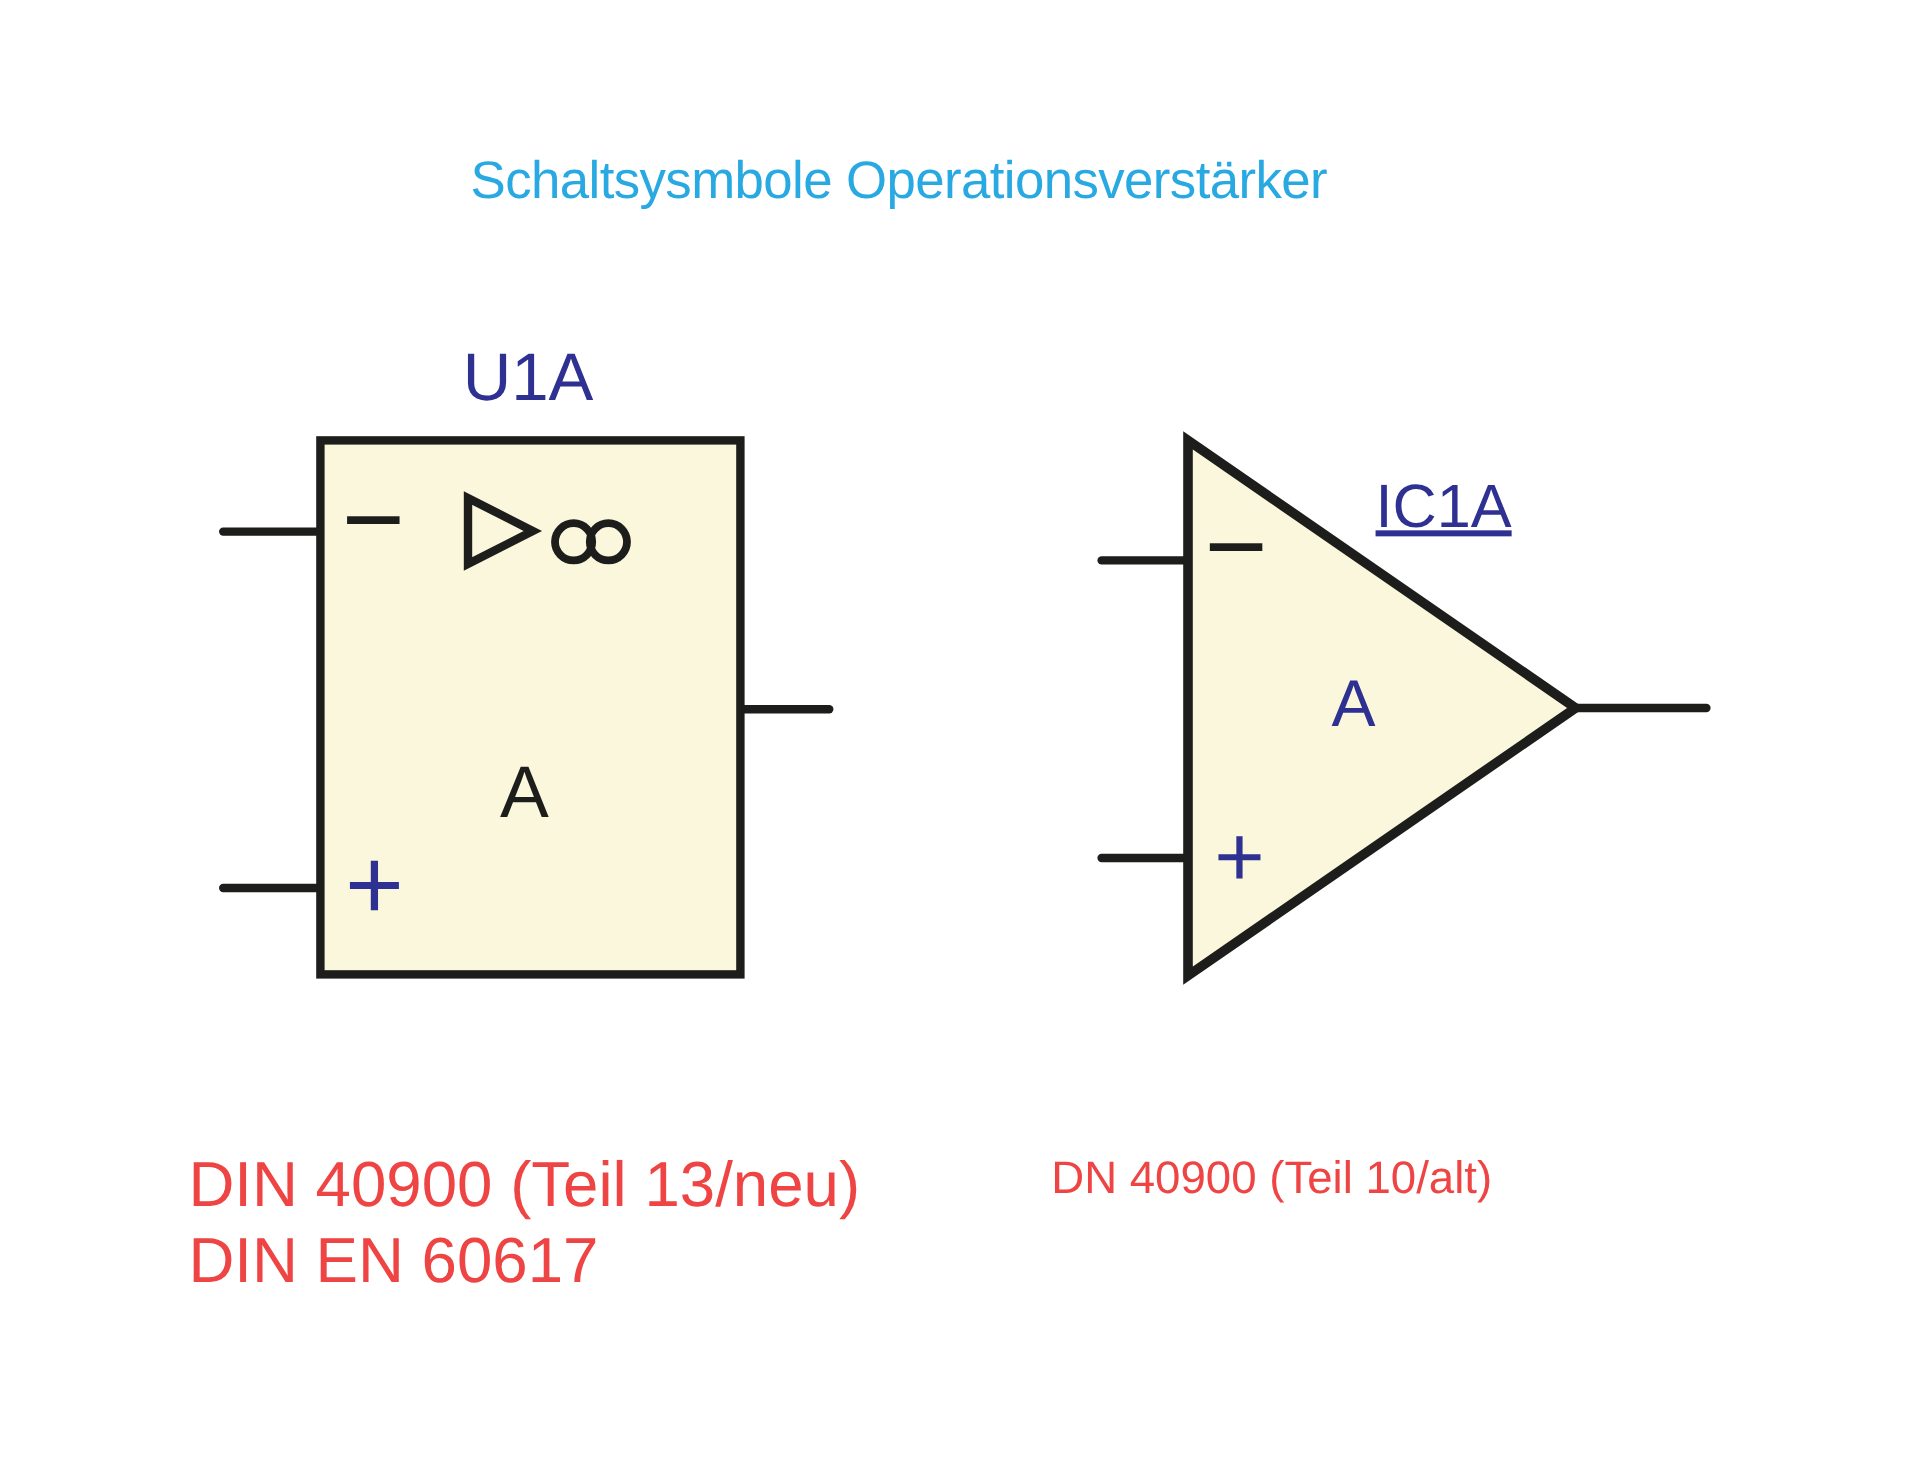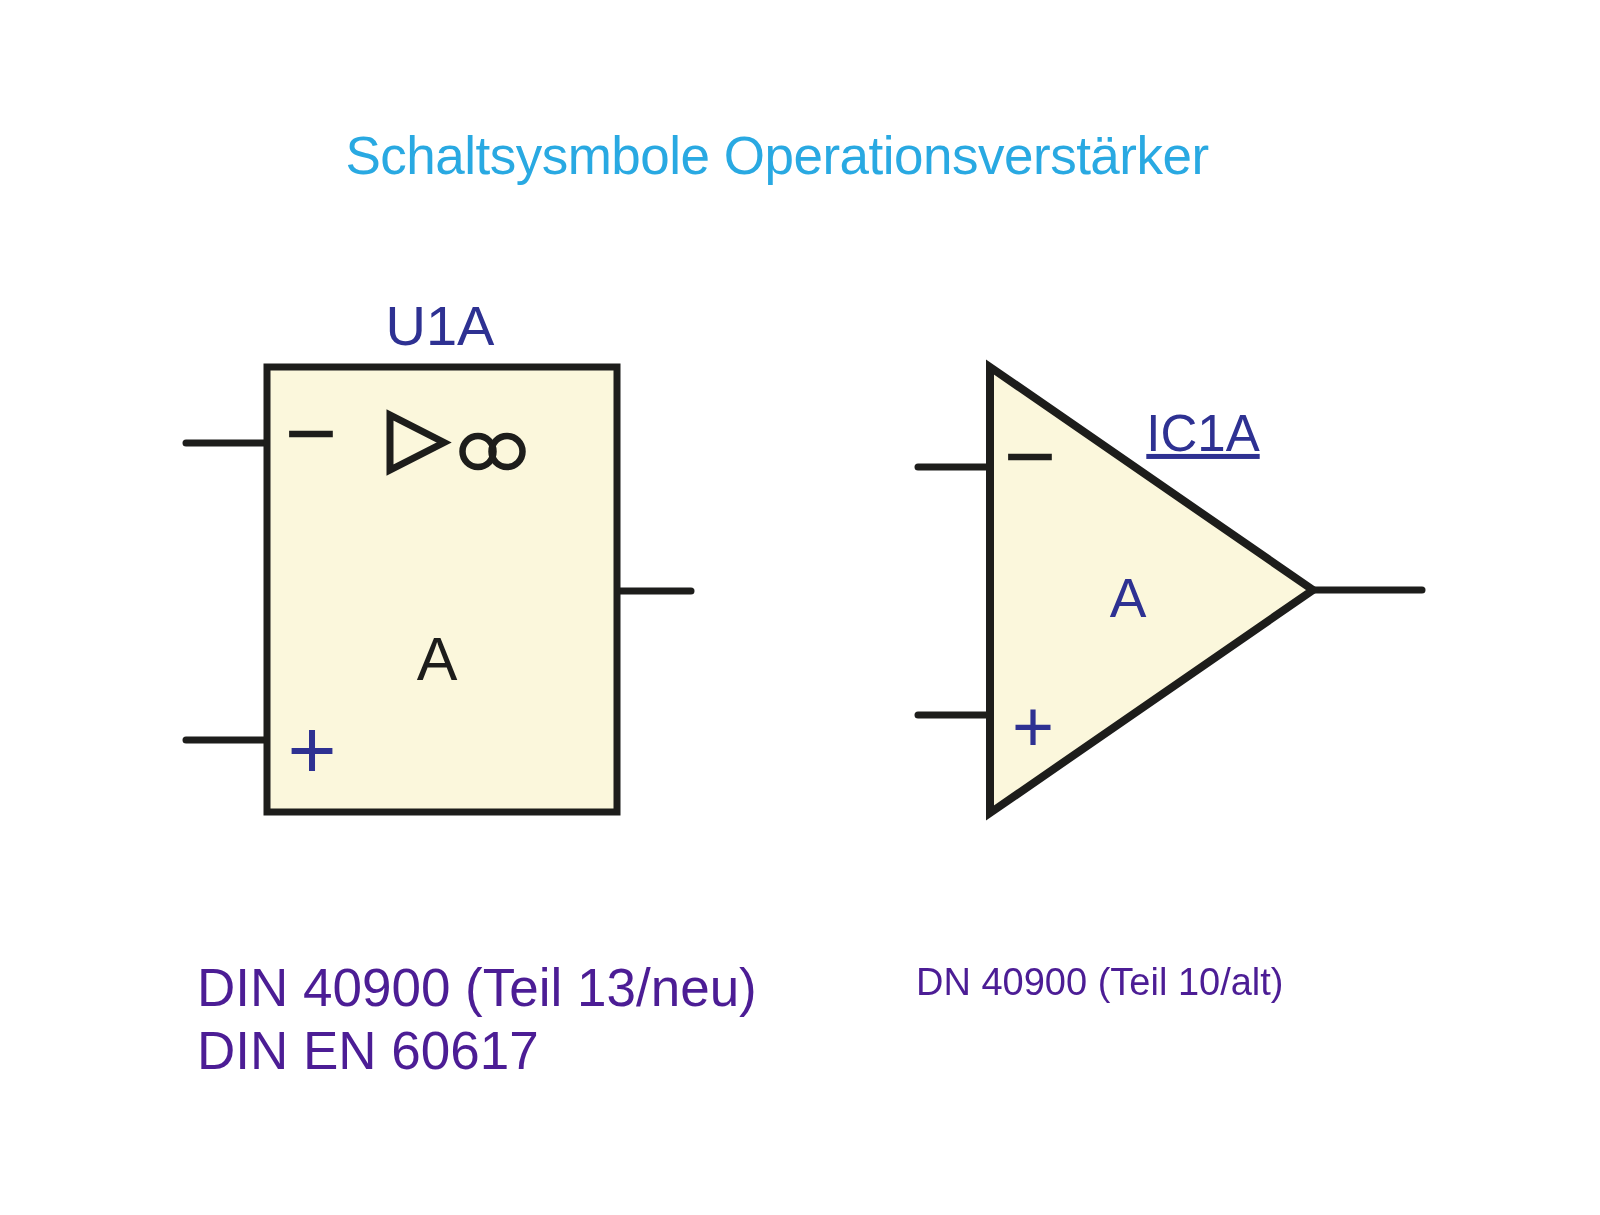--- a/index.html
+++ b/index.html
@@ -16,40 +16,38 @@
   .ink-line   { stroke: #1d1d1b; stroke-width: 7; stroke-linecap: round; fill: none; }
   .sym-body   { fill: #fbf7dc; stroke: #1d1d1b; }
 
   .lbl {
     position: absolute;
     white-space: nowrap;
     line-height: 1;
     transform: translate(-50%, -55%);
     user-select: none;
   }
-  .navy  { color: #2e3192; margin-top: 12px; }
+  .navy  { color: #2e3192; }
   .ink   { color: #1d1d1b; }
   .sign  { transform: translate(-50%, -61%); }
 
   .title {
     position: absolute;
     left: 0; top: 128px; width: 1498px;
     text-align: center;
-    font-size: 53px;
+    font-size: 44px;
     line-height: 1.05;
     letter-spacing: -0.5px;
     color: #29a9e2;
     white-space: nowrap;
-    padding-left: 28px;
   }
   .caption {
     position: absolute;
-    color: #4c1d95;
+    color: #ef4444;
     white-space: nowrap;
-    margin-left: 40px;
   }
   .caption-left  { left: 157px; top: 956px; font-size: 53px; line-height: 63px; }
   .caption-right { left: 876px; top: 951px; font-size: 38px; line-height: 62px; }
 
   .fs-u1a  { font-size: 56px; }
   .fs-ic1a { font-size: 51px; text-decoration: underline; }
   .fs-a-l  { font-size: 61px; }
   .fs-a-r  { font-size: 55px; }
   .fs-minus{ font-size: 90px; }
   .fs-plus-l { font-size: 84px; }

